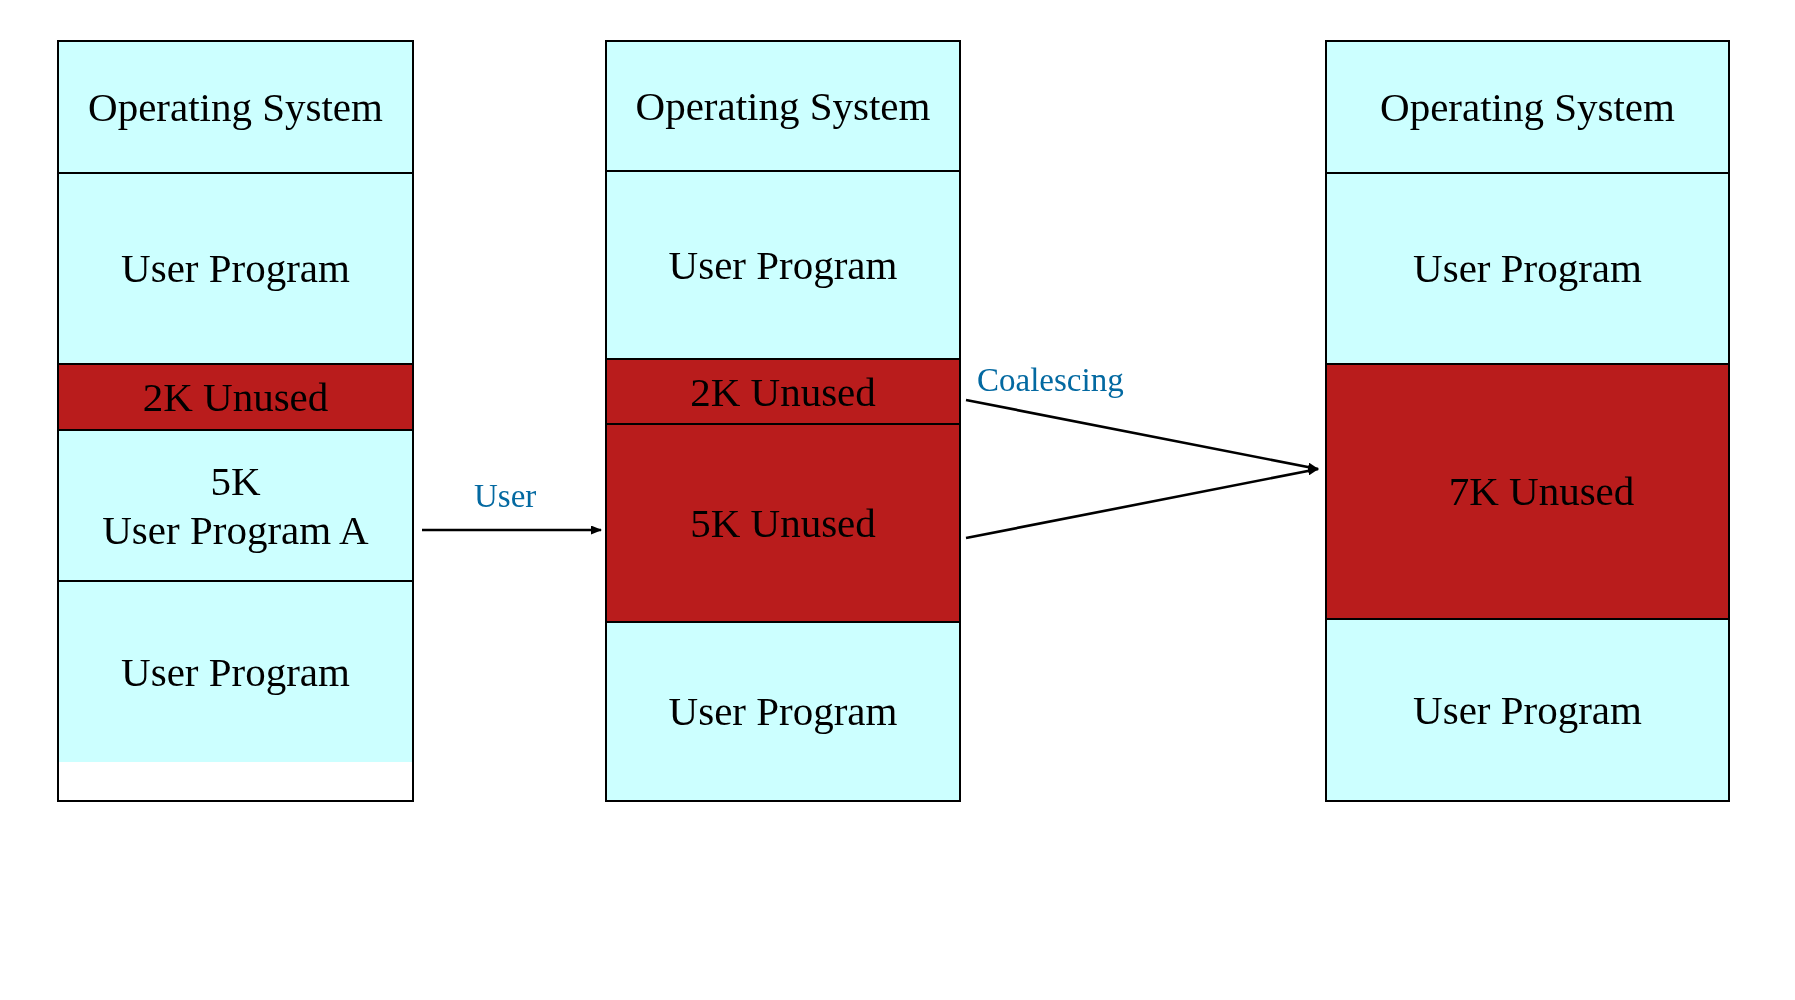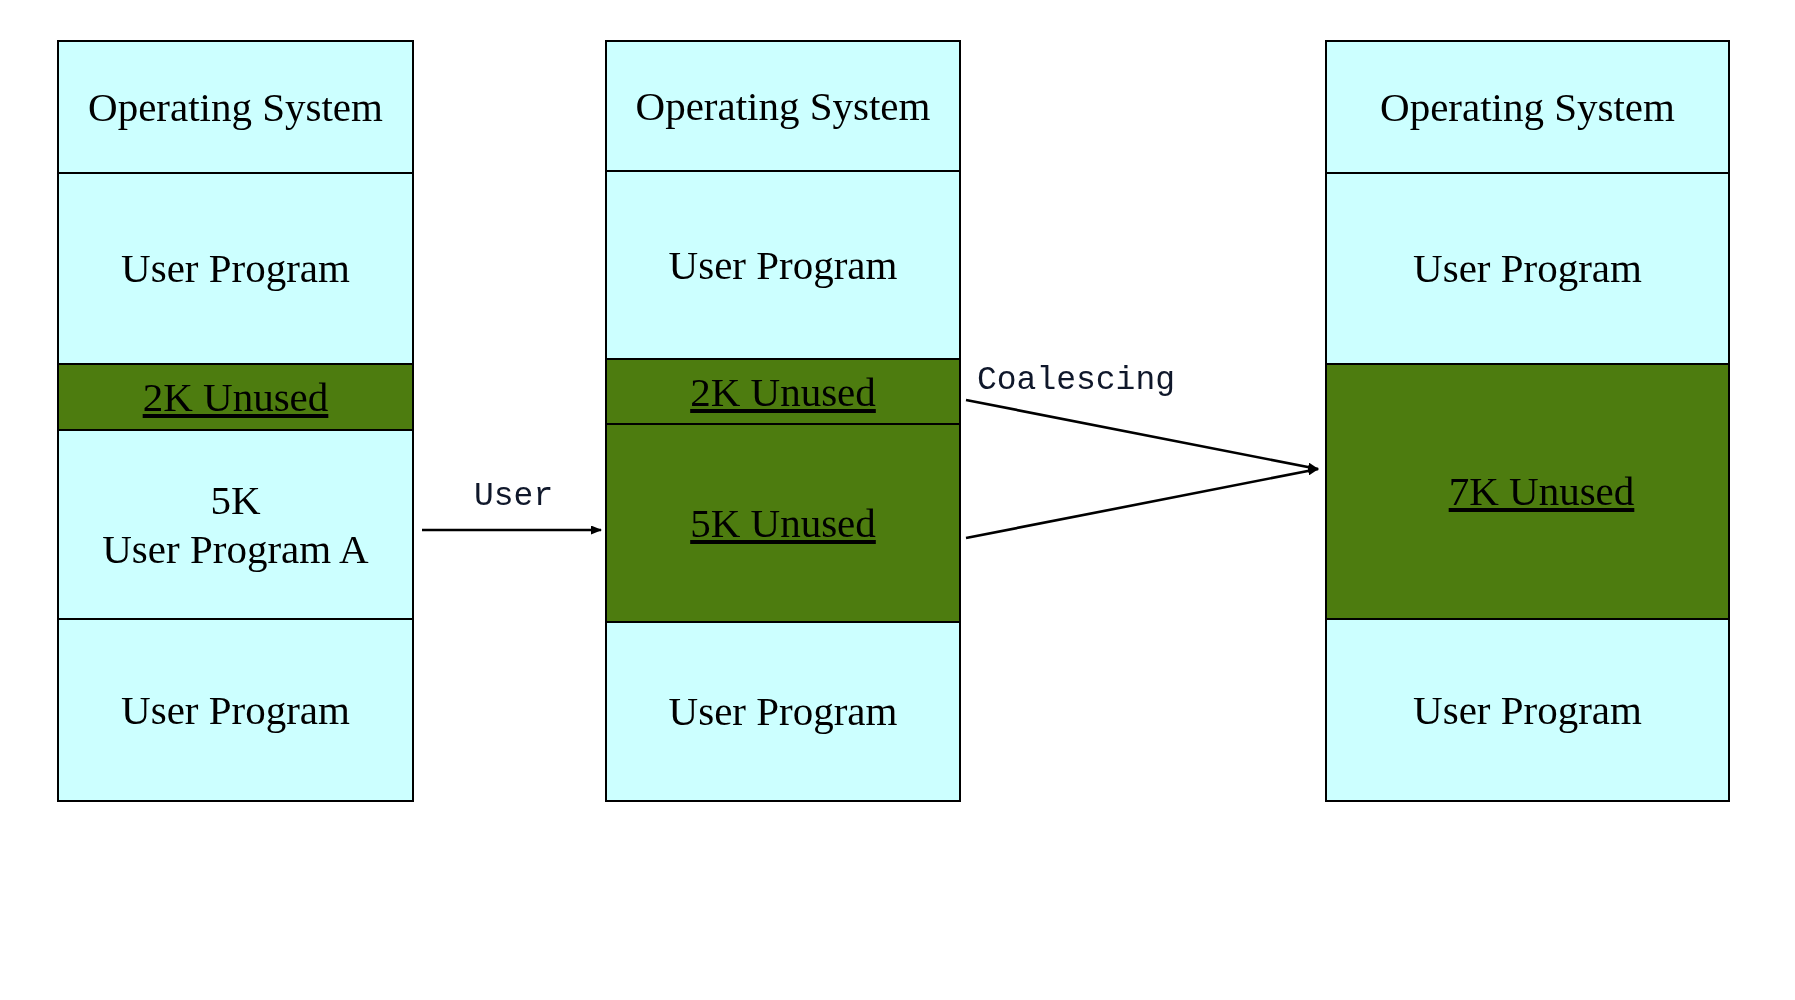--- a/index.html
+++ b/index.html
@@ -36,49 +36,48 @@
     border-bottom: 2px solid #000000;
     overflow: hidden;
     white-space: pre-line;
   }
   .block:last-child {
     border-bottom: none;
   }
 
   .fill-os      { background: #ccffff; }
   .fill-prog    { background: #ccffff; }
-  .fill-unused  { background: #4d7c0f; text-decoration: underline; }
+  .fill-unused  { background: #b91c1c; }
 
   .arrow-layer {
     position: absolute;
     left: 0;
     top: 0;
     width: 1795px;
     height: 1000px;
     pointer-events: none;
   }
 
   .edge-label {
     position: absolute;
     font-size: 33px;
-    color: #0f172a;
+    color: #0369a1;
     white-space: nowrap;
-    font-family: Liberation Mono, monospace;
   }
 </style>
 </head>
 <body>
 
 <div id="stage">
 
   <div class="column" style="left:57px; top:40px; width:357px; height:762px;">
     <div class="block fill-os" style="height:132px;">Operating System</div>
     <div class="block fill-prog" style="height:191px;">User Program</div>
     <div class="block fill-unused" style="height:66px;">2K Unused</div>
-    <div class="block fill-prog" style="height:189px;">5K
+    <div class="block fill-prog" style="height:151px;">5K
 User Program A</div>
     <div class="block fill-prog" style="height:180px;">User Program</div>
   </div>
 
   <div class="column" style="left:605px; top:40px; width:356px; height:762px;">
     <div class="block fill-os" style="height:132px;">Operating System</div>
     <div class="block fill-prog" style="height:191px;">User Program</div>
     <div class="block fill-unused" style="height:66px;">2K Unused</div>
     <div class="block fill-unused" style="height:200px;">5K Unused</div>
     <div class="block fill-prog" style="height:180px;">User Program</div>

